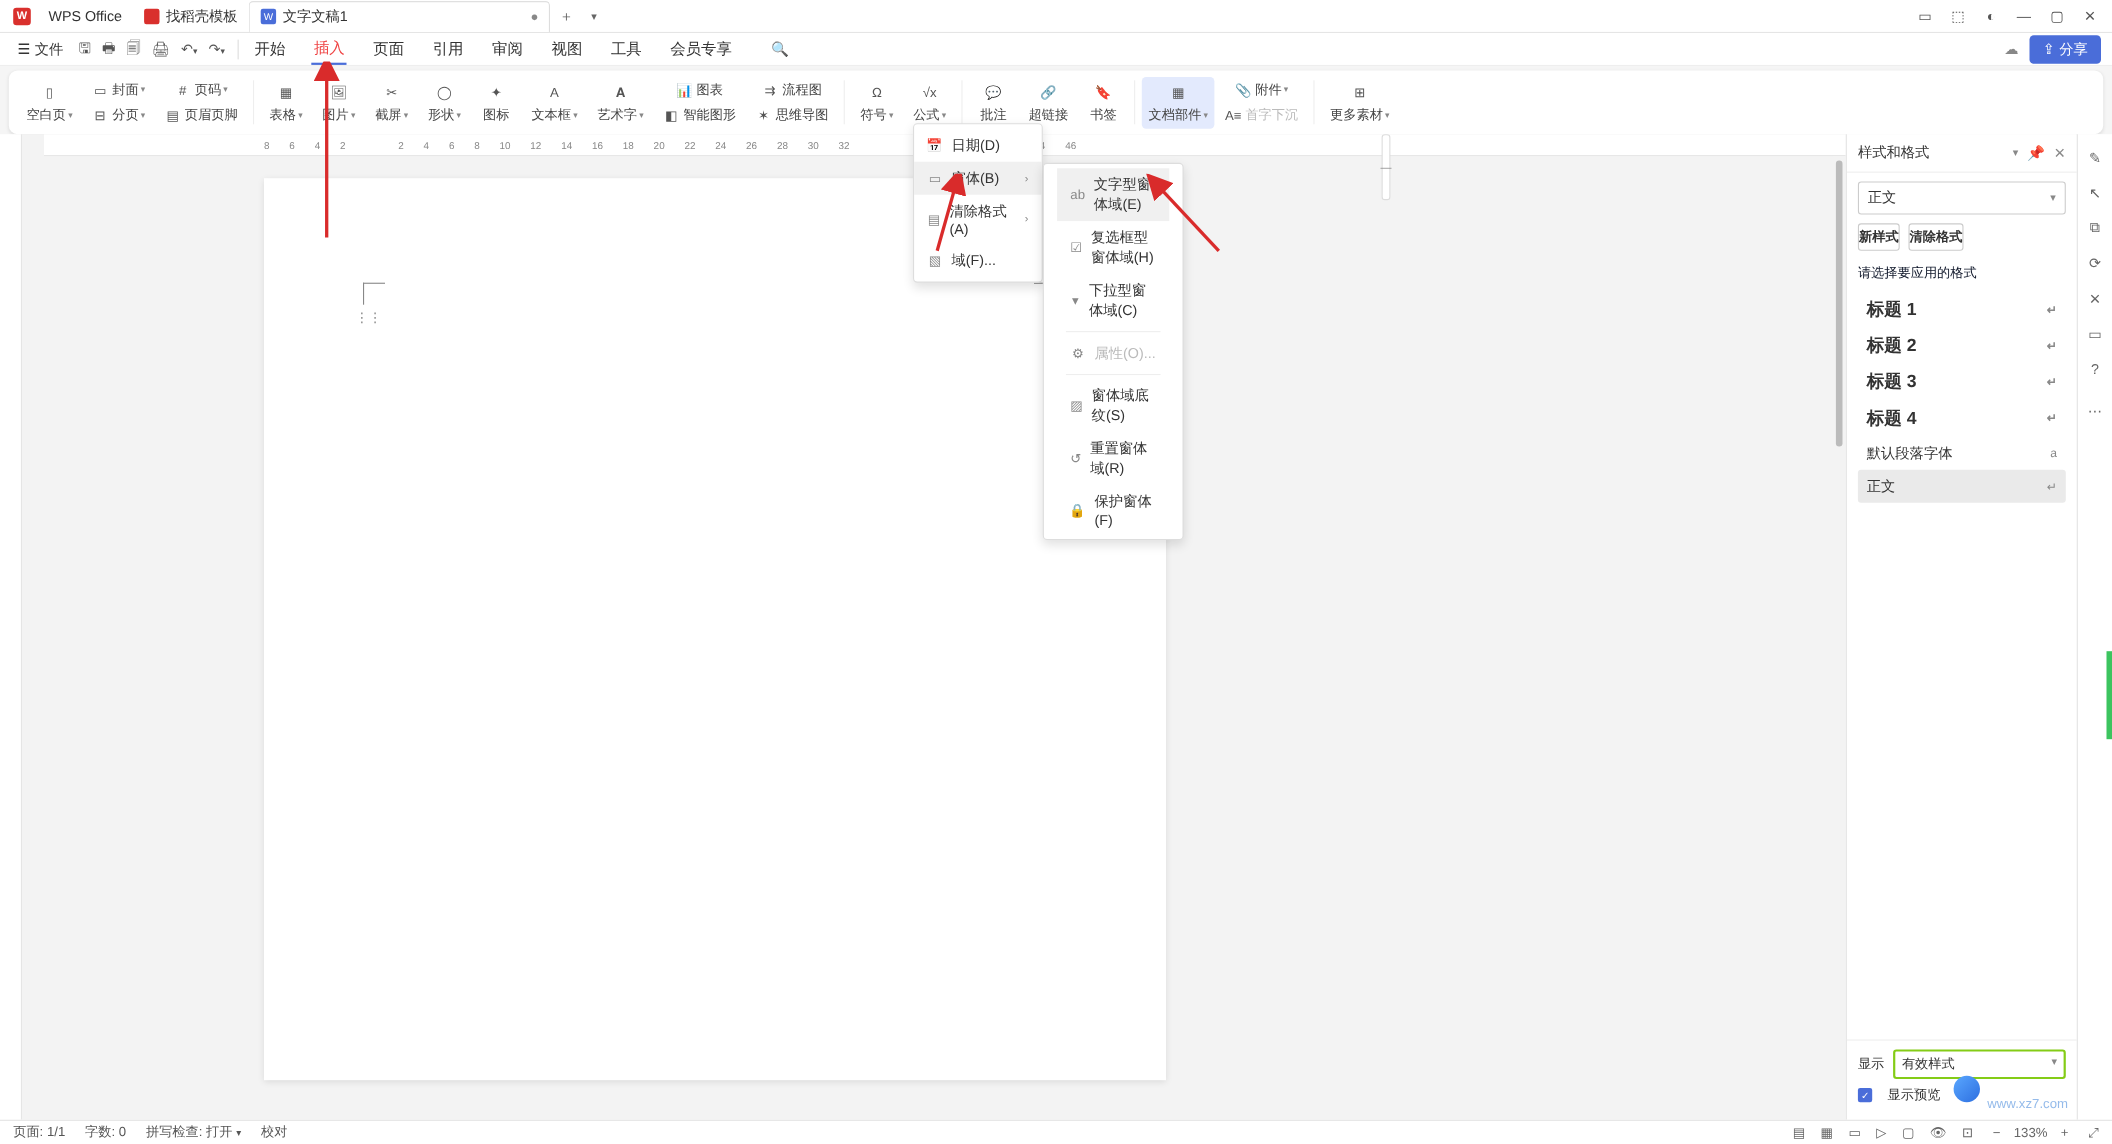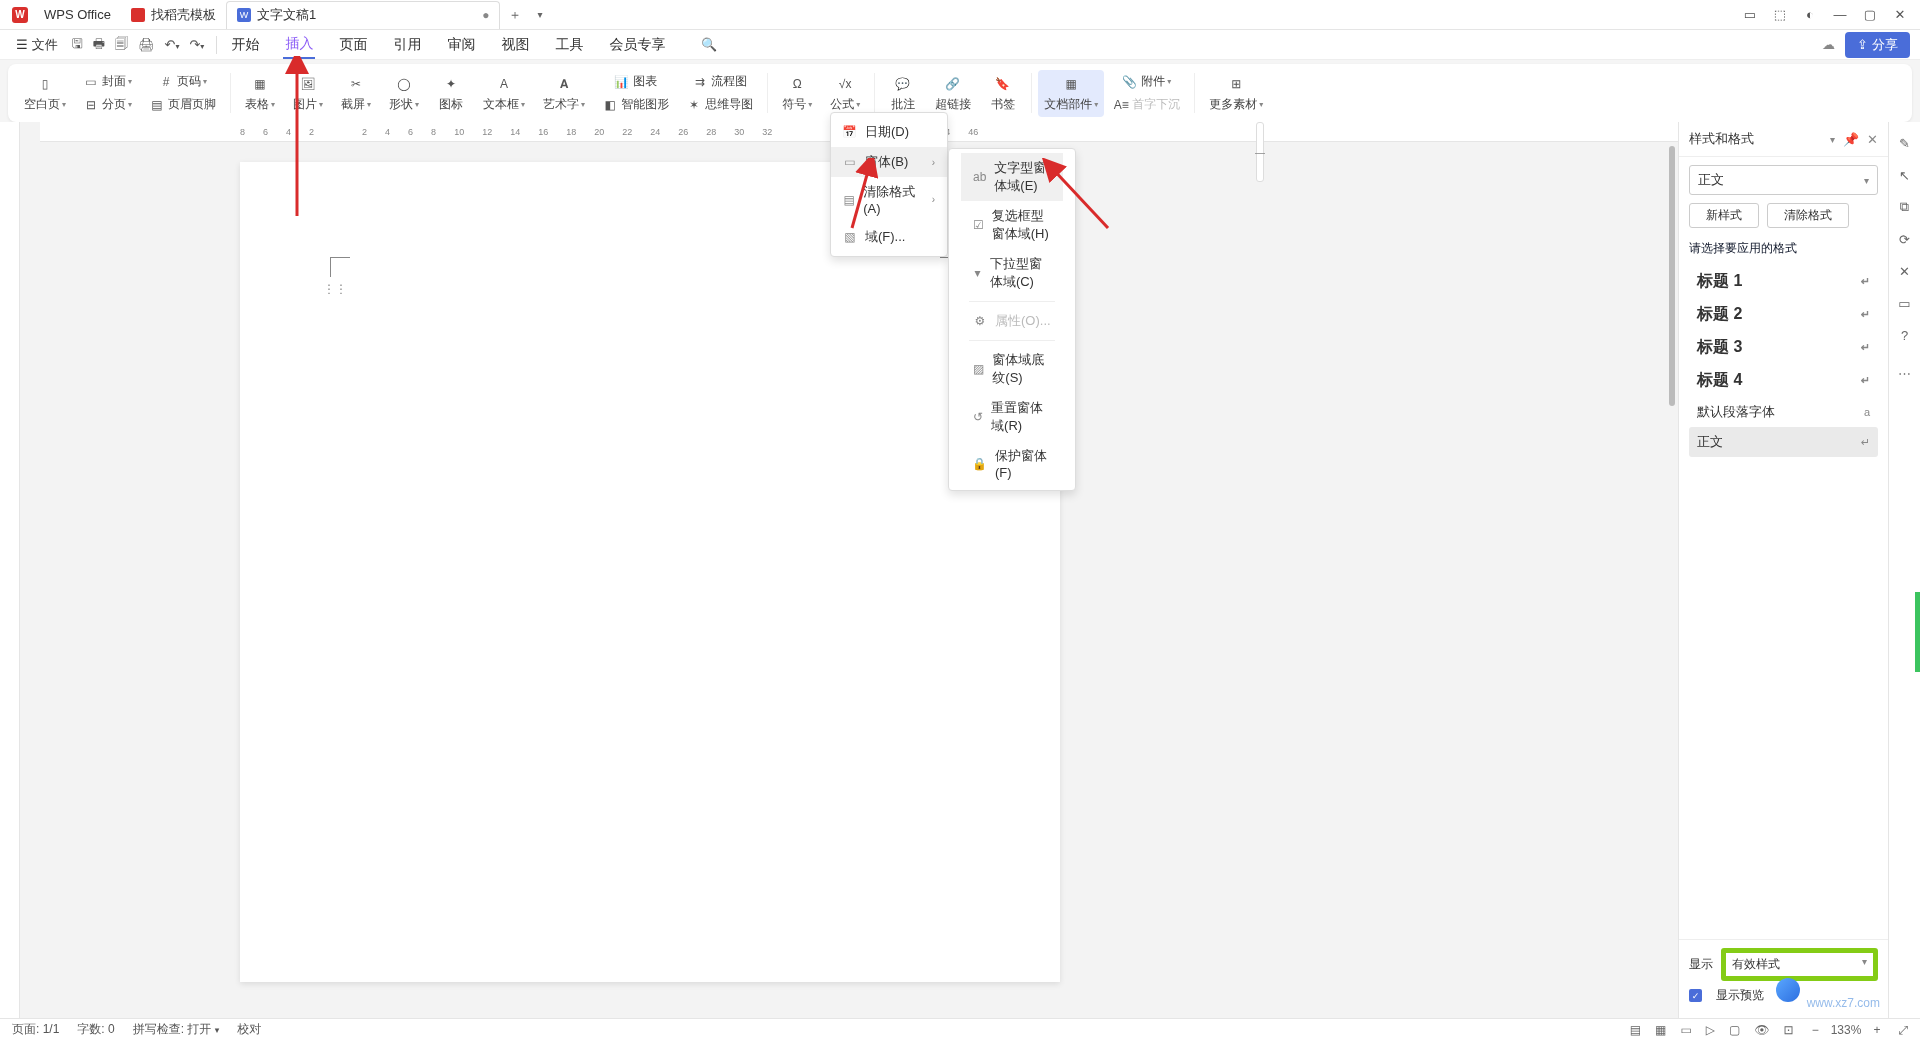--- a/index.html
+++ b/index.html
@@ -19,21 +19,21 @@
 .win-ctrl { cursor: pointer; width: 16px; height: 16px; display: flex; align-items: center; justify-content: center; }
 
 
 .menubar { height: 30px; background: #fff; display: flex; align-items: center; padding: 0 10px; border-bottom: 1px solid #eee; }
 .file-btn { display: flex; align-items: center; gap: 4px; padding: 4px 6px; cursor: pointer; font-size: 13px; }
 .qa-icons { display: flex; gap: 10px; margin-left: 8px; align-items: center; color: #555; }
 .qa-icon { cursor: pointer; }
 .menu-sep { width: 1px; height: 18px; background: #ddd; margin: 0 12px; }
 .menus { display: flex; gap: 22px; align-items: center; }
 .menu-item { cursor: pointer; font-size: 14px; padding: 4px 2px; }
-.menu-item.active { color: #8b5cf6; border-bottom: 2px solid #4a6dd9; }
+.menu-item.active { color: #ef4444; border-bottom: 2px solid #4a6dd9; }
 .menubar-right { margin-left: auto; display: flex; gap: 10px; align-items: center; }
 .share-btn { background: #4a6dd9; color: #fff; padding: 4px 12px; border-radius: 4px; font-size: 13px; cursor: pointer; display: flex; align-items: center; gap: 4px; }
 .cloud-icon { color: #888; cursor: pointer; }
 
 
 .ribbon { height: 58px; background: #fff; border-radius: 8px; margin: 4px 8px; box-shadow: 0 1px 3px rgba(0,0,0,0.08); display: flex; align-items: center; padding: 4px 8px; gap: 2px; }
 .rb-item { display: flex; flex-direction: column; align-items: center; justify-content: center; padding: 4px 8px; cursor: pointer; font-size: 12px; color: #444; min-width: 44px; }
 .rb-item.active { background: #e3eafd; border-radius: 4px; padding: 4px 6px; }
 .rb-icon { width: 20px; height: 20px; margin-bottom: 2px; color: #555; display: flex; align-items: center; justify-content: center; }
 .rb-sep { width: 1px; height: 40px; background: #eee; margin: 0 4px; }
@@ -67,30 +67,30 @@
 .arrow-red { position: absolute; z-index: 20; }
 
 
 .sidebar { position: absolute; right: 32px; top: 122px; bottom: 22px; width: 210px; background: #fff; border-left: 1px solid #e5e5e5; display: flex; flex-direction: column; }
 .sb-header { display: flex; align-items: center; padding: 8px 10px; border-bottom: 1px solid #eee; font-size: 13px; }
 .sb-title { flex: 1; }
 .sb-hd-icon { cursor: pointer; color: #888; margin-left: 8px; }
 .sb-select { margin: 8px 10px; border: 1px solid #ccc; border-radius: 3px; padding: 5px 8px; display: flex; align-items: center; font-size: 13px; cursor: pointer; }
 .sb-select .chev { margin-left: auto; font-size: 10px; color: #888; }
 .sb-btns { display: flex; gap: 8px; padding: 0 10px 8px; }
-.sb-btn { border: 1px solid #ccc; border-radius: 3px; padding: 3px 16px; font-size: 12px; cursor: pointer; }
+.sb-btn { border: 1px solid #ccc; border-radius: 3px; padding: 3px 0; font-size: 12px; cursor: pointer; font-weight: bold; }
 .sb-label { padding: 4px 10px; font-size: 12px; color: #0f172a; }
 .style-list { flex: 1; overflow: auto; padding: 4px 10px; }
 .style-item { display: flex; align-items: center; padding: 6px 8px; border-radius: 3px; cursor: pointer; font-size: 16px; font-weight: 600; }
 .style-item.small { font-size: 13px; font-weight: normal; }
 .style-item.sel { background: #eaeaea; }
 .style-mark { margin-left: auto; font-size: 11px; color: #888; }
 .sb-footer { padding: 8px 10px; border-top: 1px solid #eee; font-size: 12px; }
 .sb-footer-row { display: flex; align-items: center; margin-bottom: 6px; gap: 8px; }
-.sb-footer-select { flex: 1; border: 5px solid #84cc16; border-radius: 3px; padding: 3px 6px; display: flex; align-items: flex-start; cursor: pointer; }
+.sb-footer-select { flex: 1; border: 2px solid #84cc16; border-radius: 3px; padding: 3px 6px; display: flex; align-items: flex-start; cursor: pointer; }
 .checkbox { width: 13px; height: 13px; background: #4a6dd9; border-radius: 2px; display: inline-flex; align-items: center; justify-content: center; color: #fff; font-size: 9px; margin-right: 6px; }
 
 
 .icon-rail { position: absolute; right: 0; top: 122px; bottom: 22px; width: 32px; background: #fff; border-left: 1px solid #e5e5e5; display: flex; flex-direction: column; align-items: center; gap: 14px; padding-top: 12px; }
 .rail-icon { width: 18px; height: 18px; color: #666; cursor: pointer; display: flex; align-items: center; justify-content: center; }
 .rail-green { position: absolute; right: 0; width: 5px; height: 80px; background: #3cc45f; top: 470px; }
 
 
 .collapse-left { position: absolute; left: 1256px; top: 122px; width: 8px; height: 60px; background: #fff; border: 1px solid #ddd; border-radius: 3px; display: flex; align-items: center; justify-content: center; font-size: 10px; color: #888; cursor: pointer; z-index: 2; }
 

